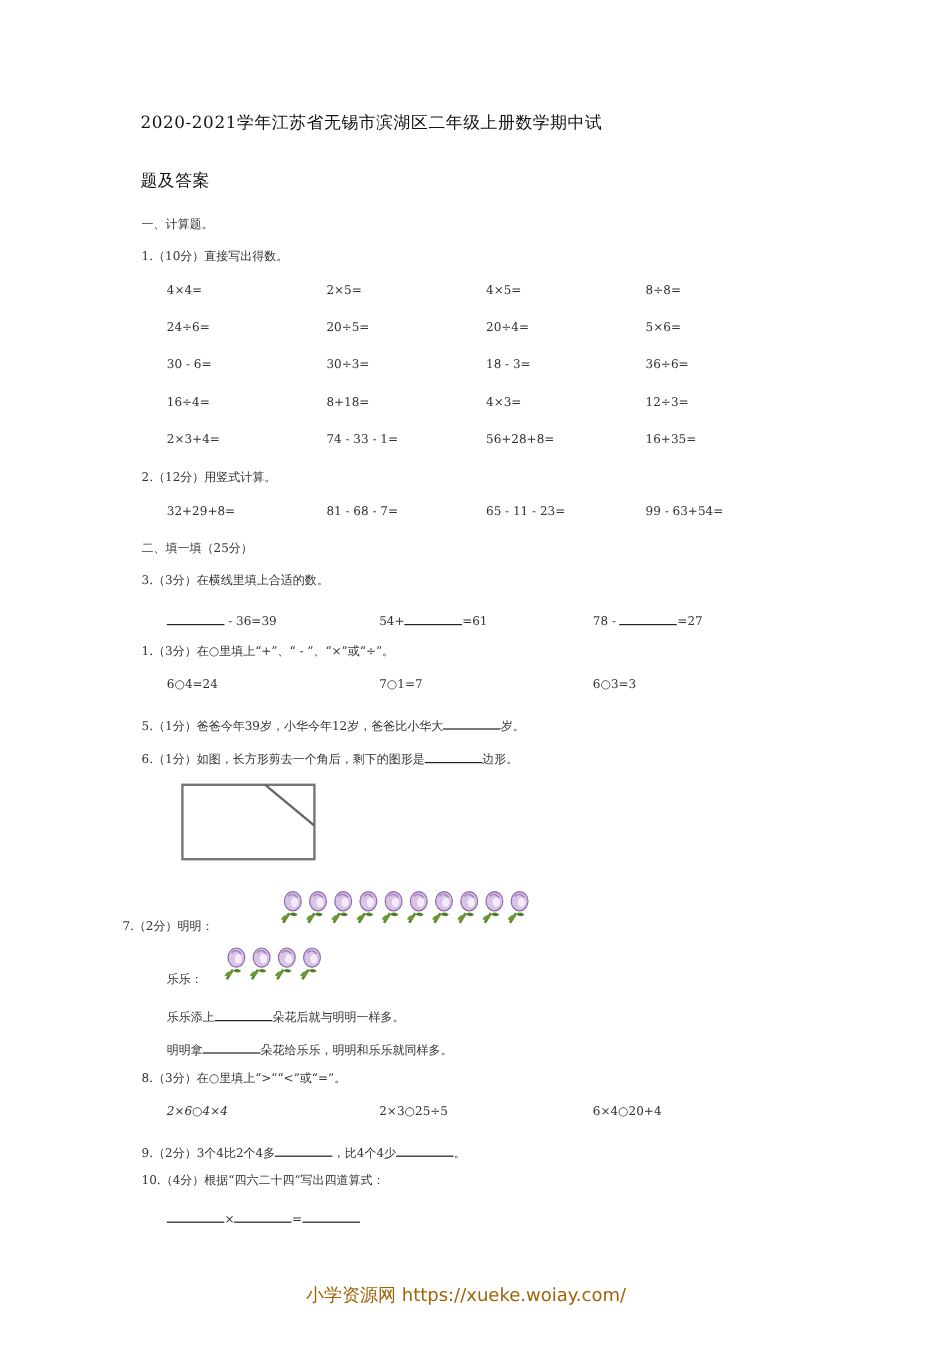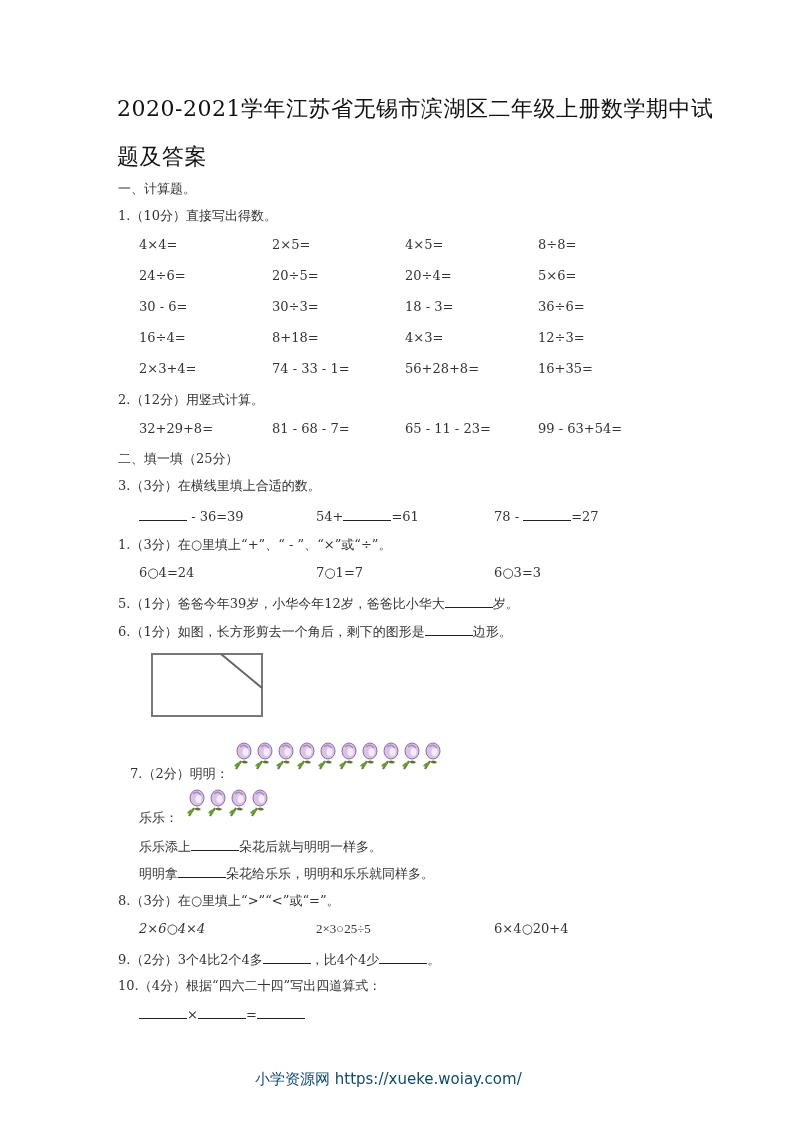--- a/index.html
+++ b/index.html
@@ -2,24 +2,24 @@
 <html><head>
 <meta charset="utf-8">
 <style>
   html, body { margin: 0; padding: 0; background: #ffffff; }
   body {
     width: 793px; height: 1122px; position: relative; overflow: hidden;
     font-family: "DejaVu Serif", "Liberation Serif", serif;
     color: #222;
   }
   .abs { position: absolute; white-space: nowrap; }
-  .title { font-size: 22px; color: #111; letter-spacing: 0.5px; }
-  .txt { font-size: 13px; color: #333; }
+  .title { font-size: 14px; color: #111; letter-spacing: 0.5px; }
+  .txt { font-size: 10px; color: #333; }
   .blank { display: inline-block; border-bottom: 1px solid #222; height: 13px; vertical-align: baseline; }
-  .footer { font-family: "DejaVu Sans", "Liberation Sans", sans-serif; font-size: 15px; color: #0c4a6e; }
+  .footer { font-family: "DejaVu Sans", "Liberation Sans", sans-serif; font-size: 15px; color: #a16207; }
   .tulip-row { display: flex; gap: 1px; }
   .tulip { width: 20px; height: 30px; }
 </style>
 </head>
 <body>
 
 <div class="abs title" style="left:117px; top:94px;">2020-2021学年江苏省无锡市滨湖区二年级上册数学期中试</div>
 <div class="abs title" style="left:117px; top:142px;">题及答案</div>
 
 <div class="abs txt" style="left:118px; top:180px;">一、计算题。</div>
@@ -95,21 +95,21 @@
       <path d="M4 28 L9 20" stroke="#5a8a2a" stroke-width="2.2" fill="none"></path>
       <path d="M2 25 Q5 20 9 22 Q6 27 2 25 Z" fill="#6b9a35"></path>
       <path d="M9 21 Q14 24 16 21 Q12 18 9 21 Z" fill="#4f7d22"></path>
       <ellipse cx="12" cy="10" rx="7" ry="8" fill="#d9c3e6" stroke="#8e6aa8" stroke-width="1"></ellipse>
       <path d="M8 6 Q12 2 16 7" stroke="#a889c2" stroke-width="1.4" fill="none"></path>
       <ellipse cx="13.5" cy="11" rx="3" ry="4" fill="#f4edf8"></ellipse>
     </g>
   </defs>
 </svg>
 
-<div class="abs txt" style="left:130px; top:765px;">7.（2分）明明：</div>
+<div class="abs txt" style="left:102px; top:765px;">7.（2分）明明：</div>
 <div class="abs tulip-row" style="left:232px; top:741px;">
   <svg class="tulip" viewBox="0 0 20 30">
       <use href="#tulip"></use>
     </svg>
   <svg class="tulip" viewBox="0 0 20 30">
       <use href="#tulip"></use>
     </svg>
   <svg class="tulip" viewBox="0 0 20 30">
       <use href="#tulip"></use>
     </svg>
@@ -154,21 +154,21 @@
 
 <div class="abs txt" style="left:139px; top:837px;">
   <span>乐乐添上</span><span class="blank" style="width:48px;"></span><span>朵花后就与明明一样多。</span>
 </div>
 <div class="abs txt" style="left:139px; top:864px;">
   <span>明明拿</span><span class="blank" style="width:48px;"></span><span>朵花给乐乐，明明和乐乐就同样多。</span>
 </div>
 
 <div class="abs txt" style="left:118px; top:892px;">8.（3分）在○里填上“&gt;”“&lt;”或“=”。</div>
 <div class="abs txt" style="left:139px; top:921px;font-style:italic;">2×6○4×4</div>
-<div class="abs txt" style="left:316px; top:921px;font-family:Liberation Serif, serif;">2×3○25÷5</div>
+<div class="abs txt" style="left:316px; top:921px;">2×3○25÷5</div>
 <div class="abs txt" style="left:494px; top:921px;">6×4○20+4</div>
 
 <div class="abs txt" style="left:118px; top:950px;">
   <span>9.（2分）3个4比2个4多</span><span class="blank" style="width:48px;"></span><span>，比4个4少</span><span class="blank" style="width:48px;"></span><span>。</span>
 </div>
 
 <div class="abs txt" style="left:118px; top:977px;">10.（4分）根据“四六二十四”写出四道算式：</div>
 <div class="abs txt" style="left:139px; top:1005px;">
   <span class="blank" style="width:48px;"></span><span>×</span><span class="blank" style="width:48px;"></span><span>=</span><span class="blank" style="width:48px;"></span>
 </div>

